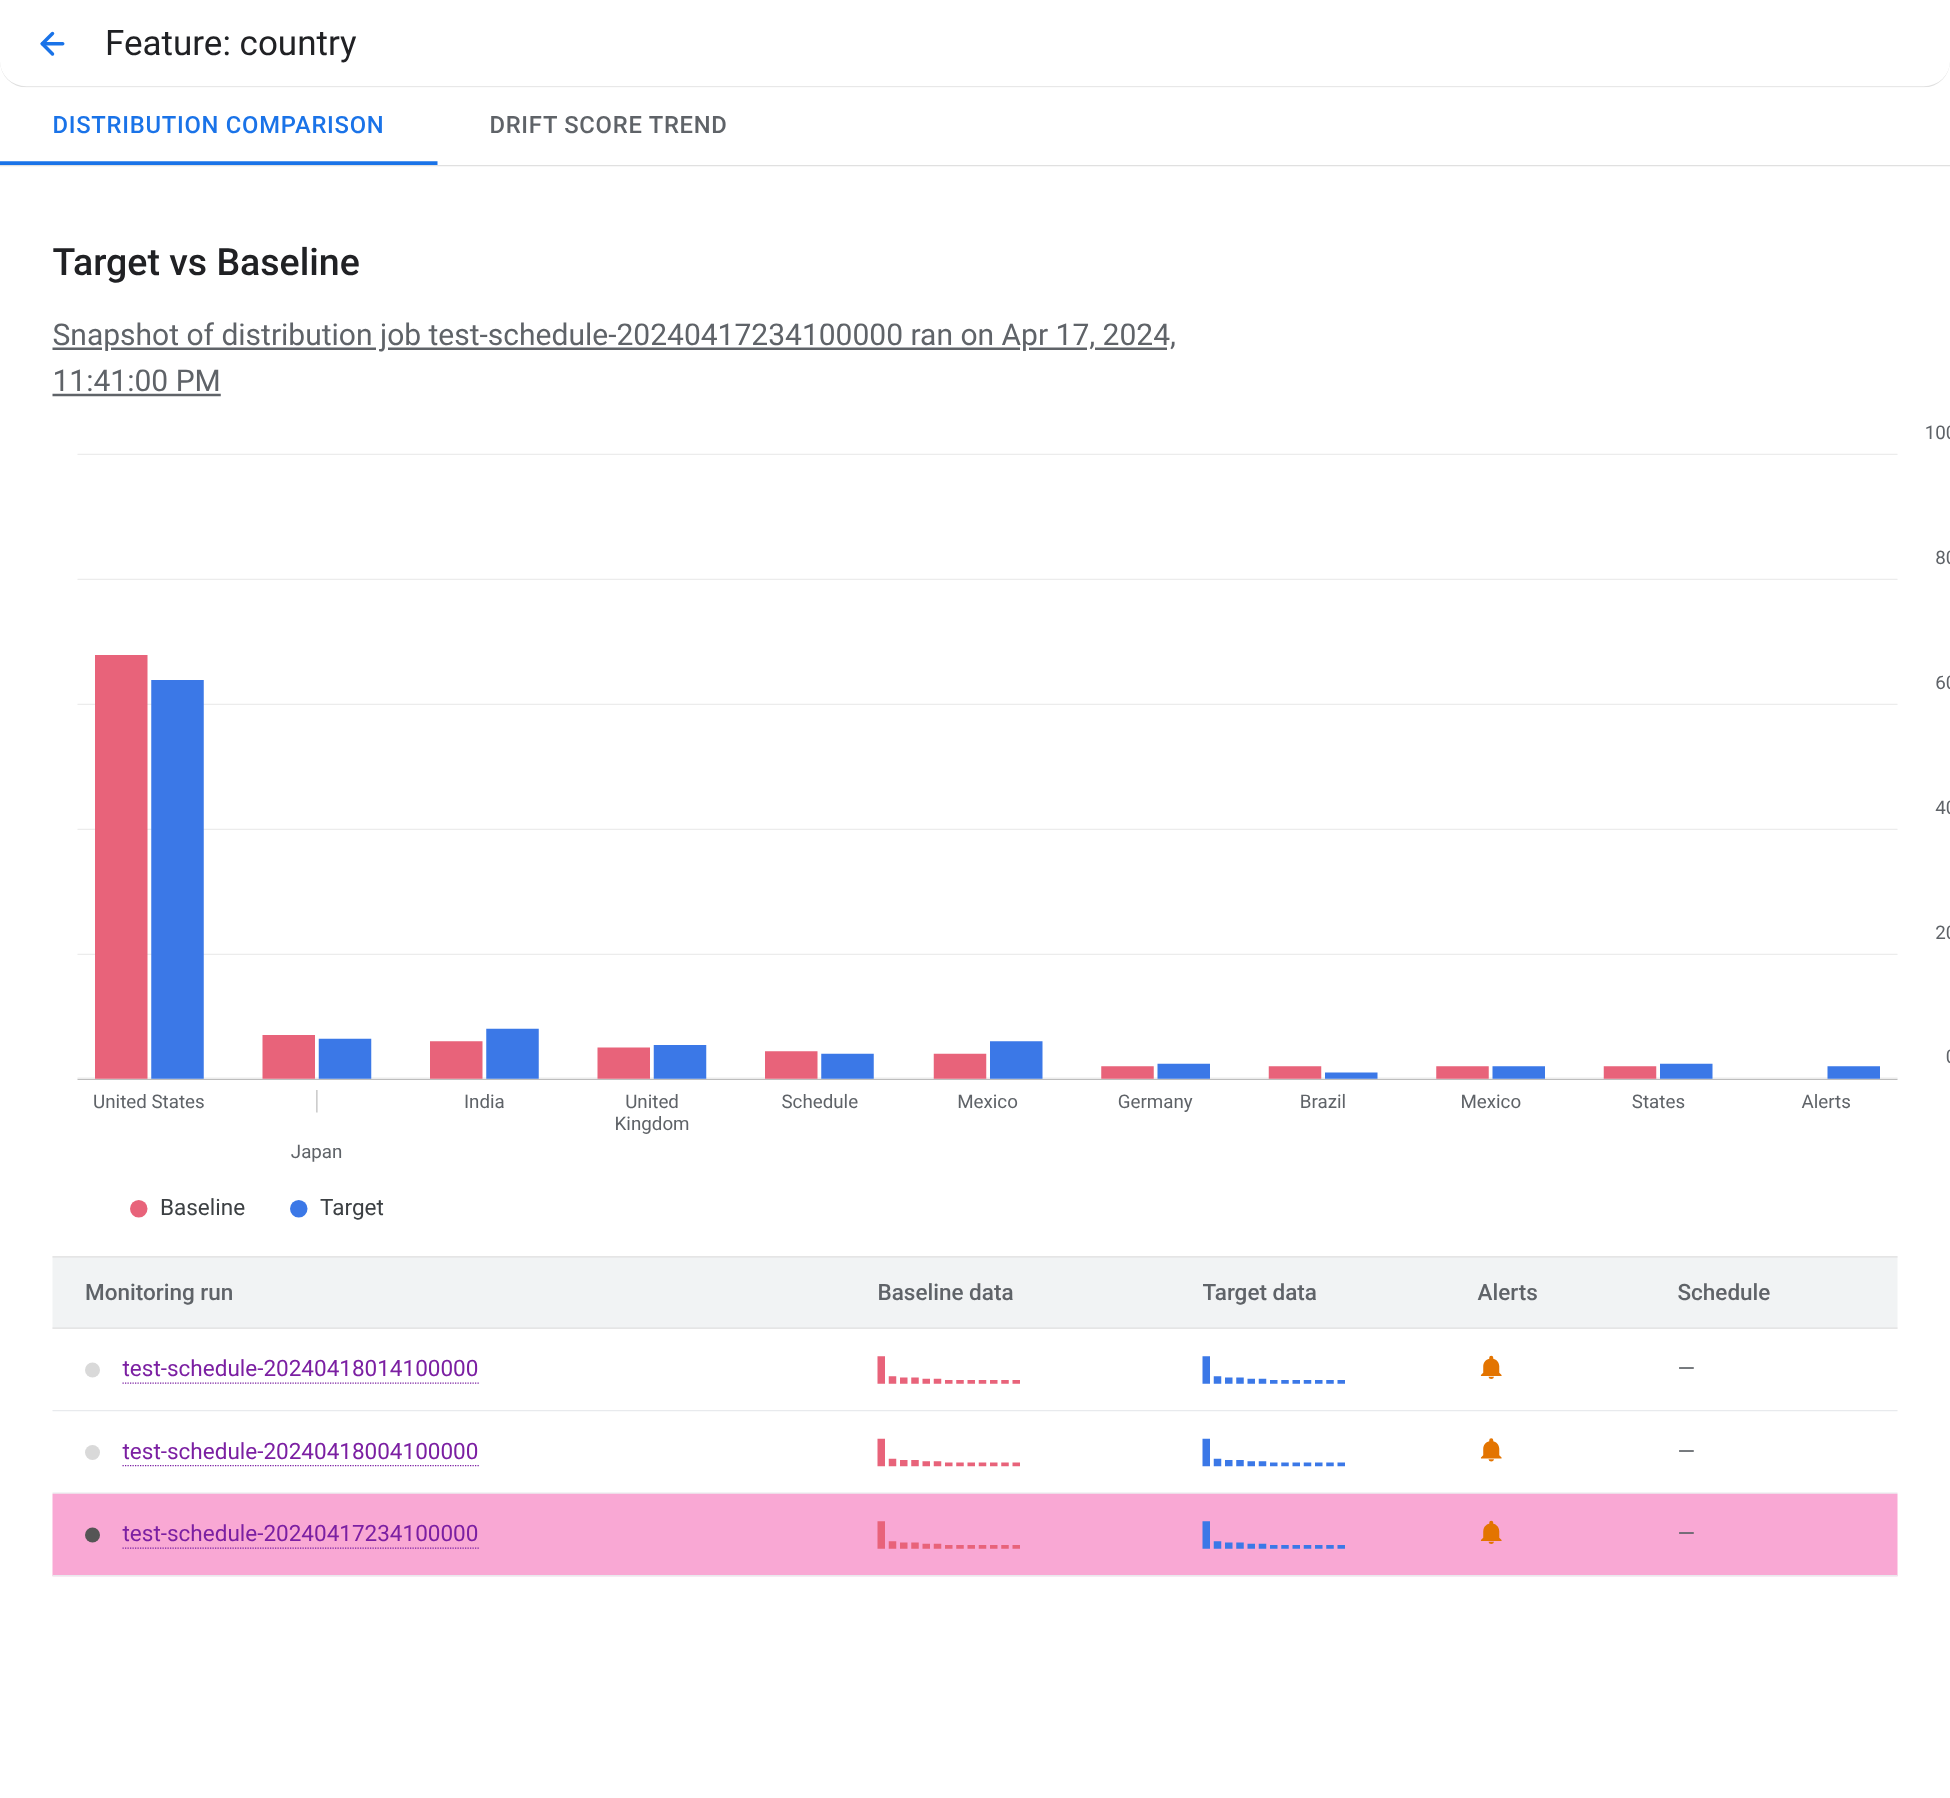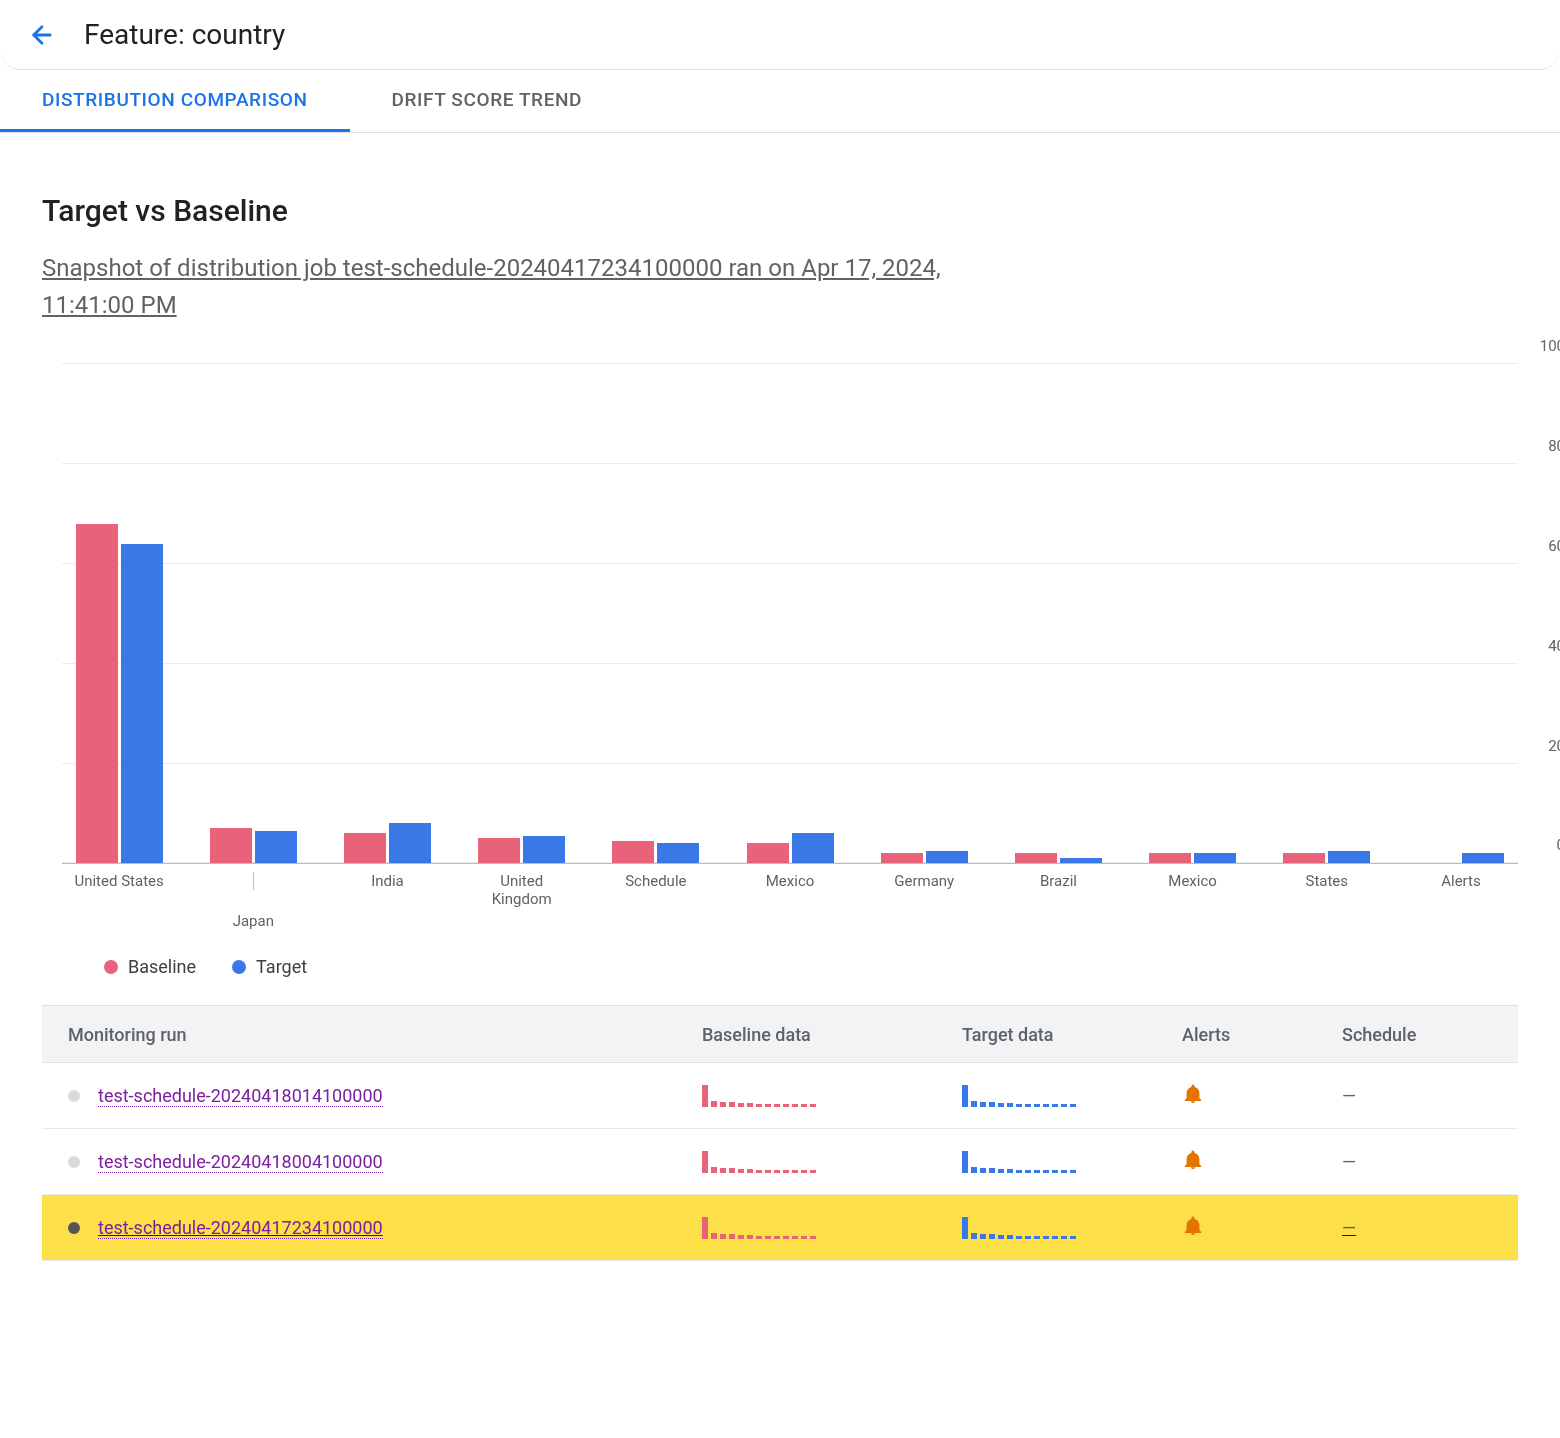--- a/index.html
+++ b/index.html
@@ -125,21 +125,21 @@
       border-bottom: 1px solid #e0e0e0;
       height: 58px;
       font-size: 18px;
       font-weight: 500;
       color: #5f6368;
     }
     .trow {
       height: 66px;
       border-bottom: 1px solid #e8eaed;
     }
-    .trow.selected { background: #fde047; text-decoration: underline; }
+    .trow.selected { background: #f9a8d4; }
     .run-cell { display: flex; align-items: center; gap: 18px; }
     .status-dot { width: 12px; height: 12px; border-radius: 50%; background: #d9d9d9; }
     .status-dot.dark { background: #555; }
     .run-link {
       color: #7b1fa2;
       font-size: 18px;
       border-bottom: 1px dotted #7b1fa2;
       cursor: pointer;
     }
     .spark {

